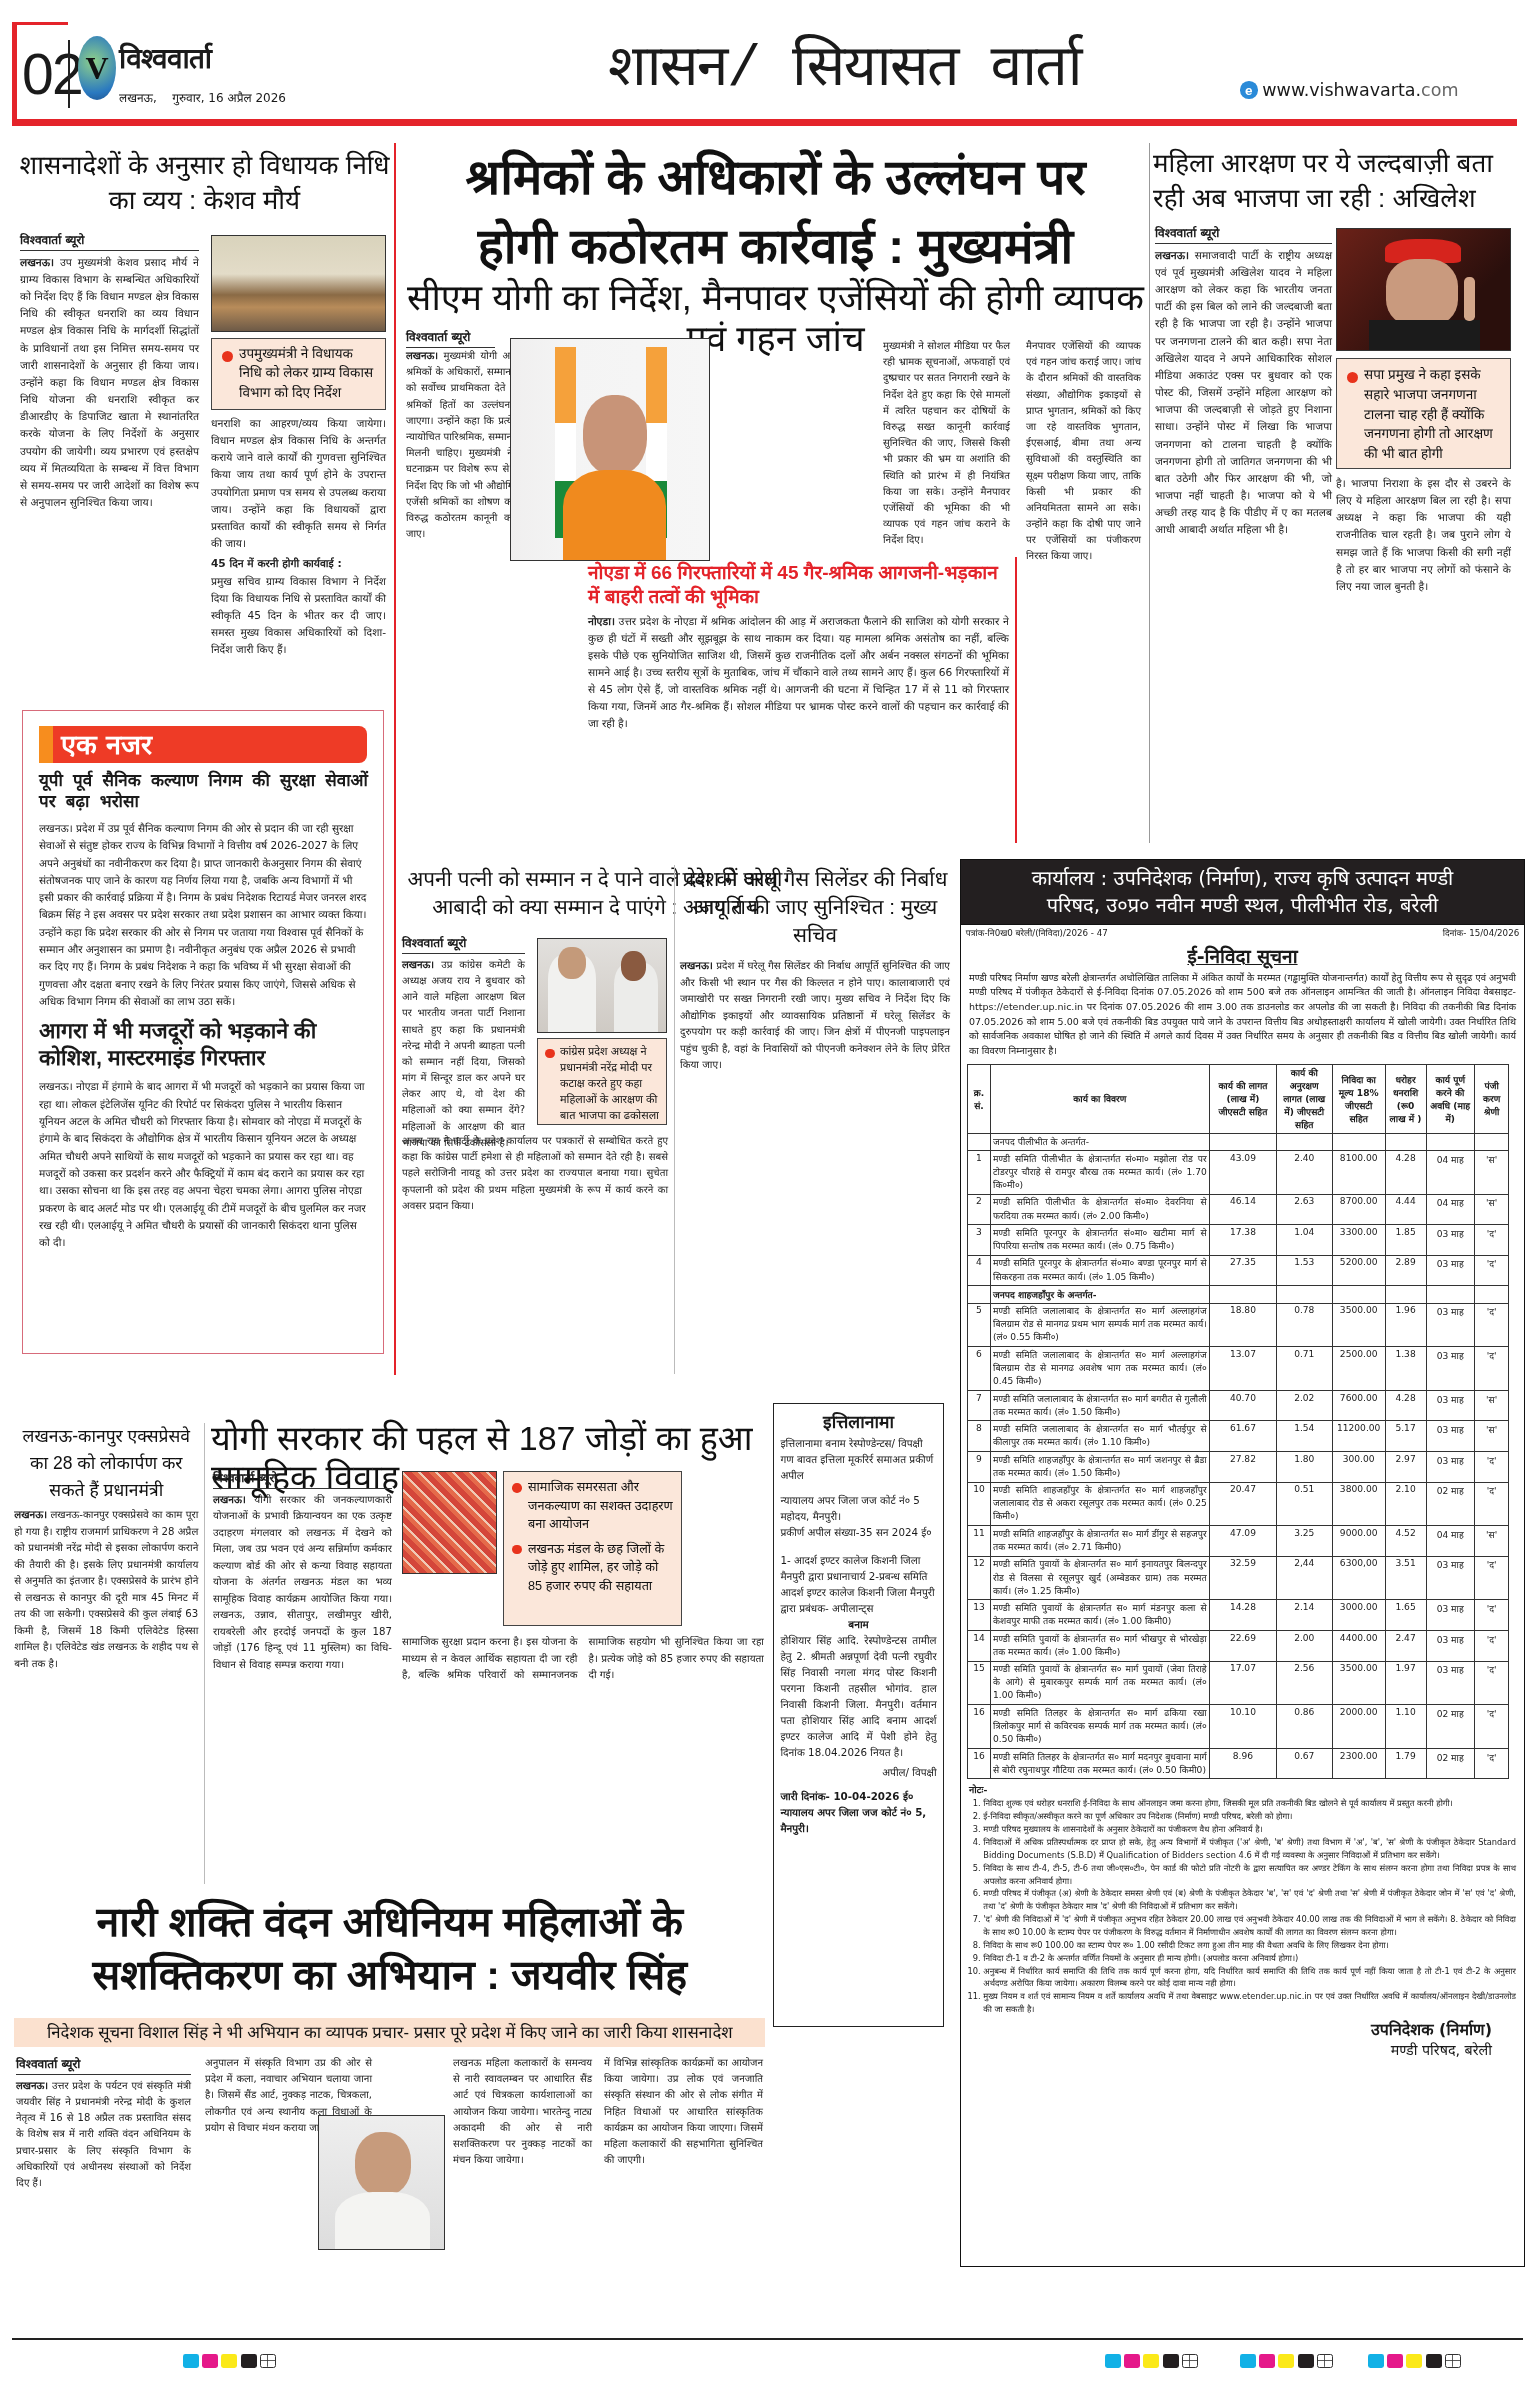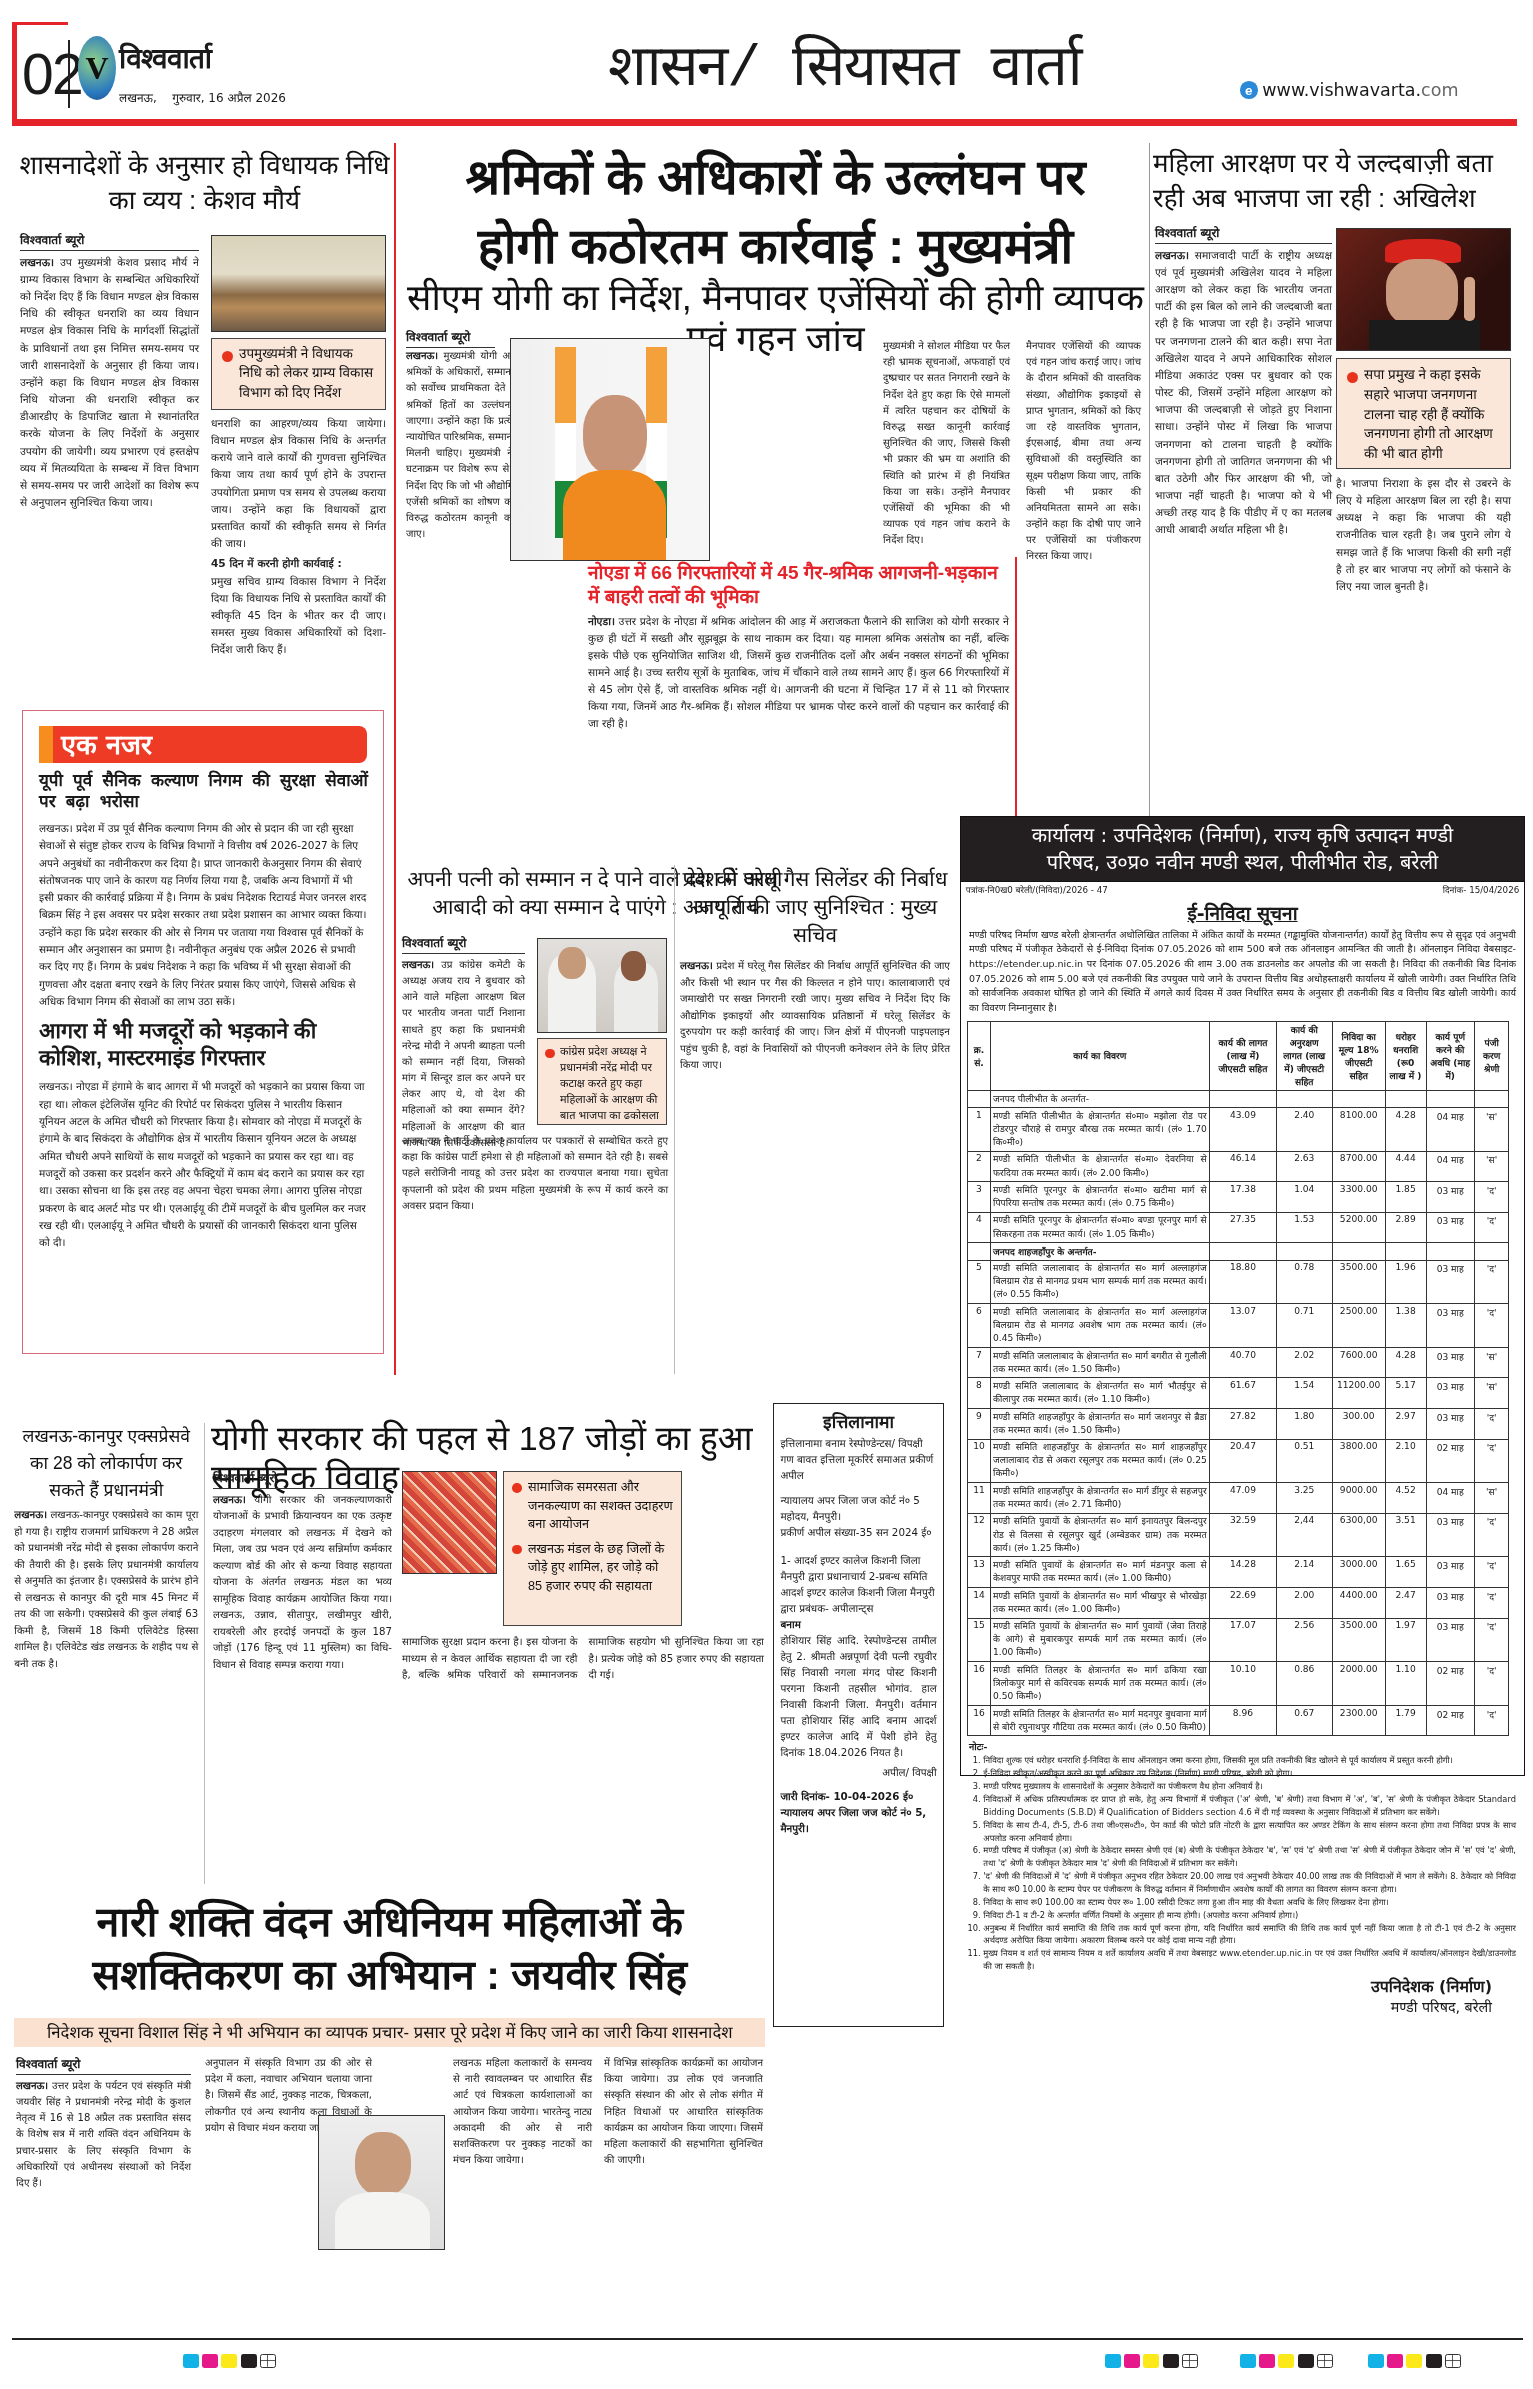--- a/index.html
+++ b/index.html
@@ -26,21 +26,21 @@
 .body b{font-weight:bold}
 .col-rule{position:absolute;width:0.8px;background:#bbb}
 .photo{position:absolute;border:0.8px solid #333;overflow:hidden}
 .callout{position:absolute;background:#fbe7da;border-left:1.6px solid #444;border-right:1.6px solid #444;border-top:1.6px solid #444;border-bottom:1.6px solid #444;padding:8px 11px 8px 32px;font-size:16px;line-height:1.45;color:#111;font-family:"Liberation Sans",sans-serif}
 .callout .dot{position:absolute;left:11px;width:11px;height:11px;border-radius:50%;background:#e8331c}
 .redrule{position:absolute;width:2.4px;background:#e4232a}
 
 .ekbox{position:absolute;left:21.5px;top:710px;width:362px;height:644px;border:1.6px solid #d76b7a}
 .ekbar{position:absolute;left:39px;top:726px;width:328px;height:37px;background:#ee3b26;border-radius:0 8px 8px 0;border-left:14.3px solid #f78d1e;color:#fff;font-size:27px;font-weight:bold;padding-left:8px;line-height:37px}
 
-.tender{position:absolute;left:960px;top:816px;width:565px;height:960px;border:1.6px solid #111}
+.tender{position:absolute;left:960px;top:859px;width:565px;height:1408px;border:1.6px solid #111}
 .tender-head{background:#231f20;color:#fff;text-align:center;font-size:20px;line-height:1.35;padding:4.8px 3.2px}
 .tender-ref{display:flex;justify-content:space-between;font-size:8.7px;padding:2.4px 4.8px;border-top:0.8px solid #111}
 .tender-title{text-align:center;font-size:19px;font-weight:bold;text-decoration:underline;margin:1.6px 0}
 .tender-intro{font-size:9.5px;line-height:1.55;padding:0 8px;text-align:justify}
 table.tt{border-collapse:collapse;width:542px;margin:4.8px 0 0 6.4px;font-size:9.1px}
 table.tt th,table.tt td{border:0.8px solid #333;padding:1.6px 2.4px;vertical-align:top}
 table.tt th{font-weight:bold;font-size:9.1px;text-align:center;vertical-align:middle}
 table.tt td.n{text-align:center}
 table.tt td.desc{text-align:justify;line-height:1.45}
 .notes{font-size:8.3px;line-height:1.55;padding:3.2px 8px;text-align:justify}
@@ -178,21 +178,21 @@
   <div style="position:relative;margin-top:6.4px"><span class="dot" style="top:4.8px;left:-16px;width:9.5px;height:9.5px"></span><span>लखनऊ मंडल के छह जिलों के जोड़े हुए शामिल, हर जोड़े को 85 हजार रुपए की सहायता</span></div>
 </div>
 <div class="abs body" style="left:402px;top:1634px;width:362px;font-size:10.2px;column-count:2;column-gap:11px">सामाजिक सुरक्षा प्रदान करना है। इस योजना के माध्यम से न केवल आर्थिक सहायता दी जा रही है, बल्कि श्रमिक परिवारों को सम्मानजनक सामाजिक सहयोग भी सुनिश्चित किया जा रहा है। प्रत्येक जोड़े को 85 हजार रुपए की सहायता दी गई।</div>
 
 <div class="itti">
   <h4>इत्तिलानामा</h4>
   <div>इत्तिलानामा बनाम रेस्पोण्डेन्टस/ विपक्षी गण बावत इत्तिला मूकरिर्र समाअत प्रकीर्ण अपील</div>
   <div style="margin-top:9.5px">न्यायालय अपर जिला जज कोर्ट नं० 5 महोदय, मैनपुरी।</div>
   <div>प्रकीर्ण अपील संख्या-35 सन 2024 ई०</div>
   <div style="margin-top:12px;font-weight:normal">1- आदर्श इण्टर कालेज किशनी जिला मैनपुरी द्वारा प्रधानाचार्य 2-प्रबन्ध समिति आदर्श इण्टर कालेज किशनी जिला मैनपुरी द्वारा प्रबंधक- अपीलान्ट्स</div>
-  <div style="font-weight:bold">बनाम</div>
+  <div style="text-align:center;font-weight:bold">बनाम</div>
   <div style="text-align:justify">होशियार सिंह आदि. रेस्पोण्डेन्टस तामील हेतु 2. श्रीमती अन्नपूर्णा देवी पत्नी रघुवीर सिंह निवासी नगला मंगद पोस्ट किशनी परगना किशनी तहसील भोगांव. हाल निवासी किशनी जिला. मैनपुरी। वर्तमान पता होशियार सिंह आदि बनाम आदर्श इण्टर कालेज आदि में पेशी होने हेतु दिनांक 18.04.2026 नियत है।</div>
   <div style="text-align:right;margin-top:4.8px">अपील/ विपक्षी</div>
   <div style="font-weight:bold;margin-top:8px">जारी दिनांक- 10-04-2026 ई०</div>
   <div style="font-weight:bold">न्यायालय अपर जिला जज कोर्ट नं० 5, मैनपुरी।</div>
 </div>
 
 <div class="abs hl" style="left:14.3px;top:1896px;width:751px;font-size:41px;font-weight:bold;line-height:1.3">नारी शक्ति वंदन अधिनियम महिलाओं के सशक्तिकरण का अभियान : जयवीर सिंह</div>
 <div class="abs hl" style="left:14.3px;top:2018px;width:751px;height:29px;background:#fbe1cf;font-size:16.7px;line-height:29px">निदेशक सूचना विशाल सिंह ने भी अभियान का व्यापक प्रचार- प्रसार पूरे प्रदेश में किए जाने का जारी किया शासनादेश</div>
 <div class="abs" style="left:16px;top:2055px;width:175px">
   <div class="byline">विश्ववार्ता ब्यूरो</div>

